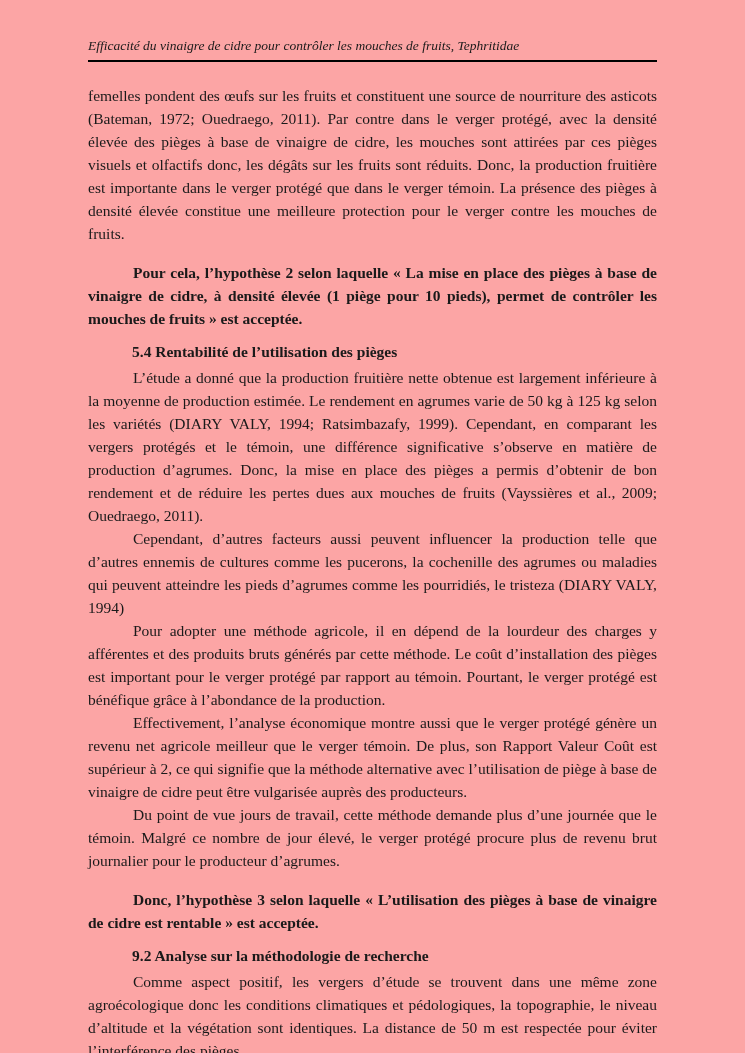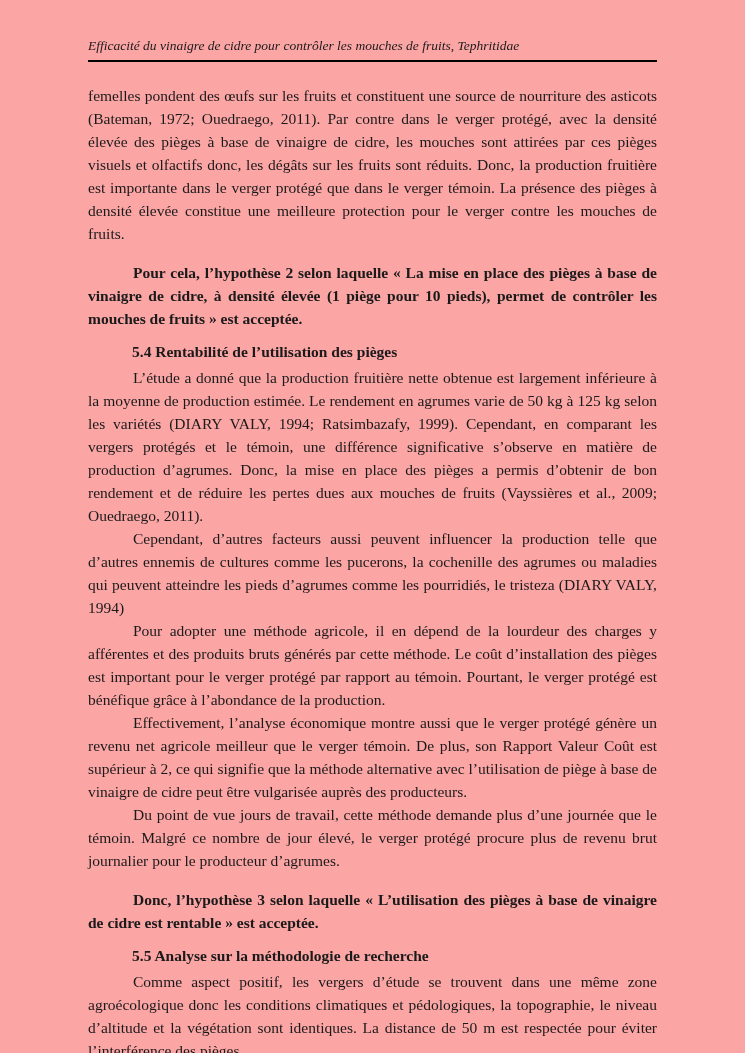--- a/index.html
+++ b/index.html
@@ -76,18 +76,18 @@
     <div id="doc-body">
         <p class="body"><span>femelles pondent des œufs sur les fruits et constituent une source de nourriture des asticots (Bateman, 1972; Ouedraego, 2011). Par contre dans le verger protégé, avec la densité élevée des pièges à base de vinaigre de cidre, les mouches sont attirées par ces pièges visuels et olfactifs donc, les dégâts sur les fruits sont réduits. Donc, la production fruitière est importante dans le verger protégé que dans le verger témoin. La présence des pièges à densité élevée constitue une meilleure protection pour le verger contre les mouches de fruits.</span></p>
         <p class="bold indent"><span>Pour cela, l’hypothèse 2 selon laquelle « La mise en place des pièges à base de vinaigre de cidre, à densité élevée (1 piège pour 10 pieds), permet de contrôler les mouches de fruits » est acceptée.</span></p>
         <h2 class="heading"><span>5.4 Rentabilité de l’utilisation des pièges</span></h2>
         <p class="body indent"><span>L’étude a donné que la production fruitière nette obtenue est largement inférieure à la moyenne de production estimée. Le rendement en agrumes varie de 50 kg à 125 kg selon les variétés (DIARY VALY, 1994; Ratsimbazafy, 1999). Cependant, en comparant les vergers protégés et le témoin, une différence significative s’observe en matière de production d’agrumes. Donc, la mise en place des pièges a permis d’obtenir de bon rendement et de réduire les pertes dues aux mouches de fruits (Vayssières </span><span class="it">et al.</span><span>, 2009; Ouedraego, 2011).</span></p>
         <p class="body indent"><span>Cependant, d’autres facteurs aussi peuvent influencer la production telle que d’autres ennemis de cultures comme les pucerons, la cochenille des agrumes ou maladies qui peuvent atteindre les pieds d’agrumes comme les pourridiés, le tristeza (DIARY VALY, 1994)</span></p>
         <p class="body indent"><span>Pour adopter une méthode agricole, il en dépend de la lourdeur des charges y afférentes et des produits bruts générés par cette méthode. Le coût d’installation des pièges est important pour le verger protégé par rapport au témoin. Pourtant, le verger protégé est bénéfique grâce à l’abondance de la production.</span></p>
         <p class="body indent"><span>Effectivement, l’analyse économique montre aussi que le verger protégé génère un revenu net agricole meilleur que le verger témoin. De plus, son Rapport Valeur Coût est supérieur à 2, ce qui signifie que la méthode alternative avec l’utilisation de piège à base de vinaigre de cidre peut être vulgarisée auprès des producteurs.</span></p>
         <p class="body indent"><span>Du point de vue jours de travail, cette méthode demande plus d’une journée que le témoin. Malgré ce nombre de jour élevé, le verger protégé procure plus de revenu brut journalier pour le producteur d’agrumes.</span></p>
         <p class="bold indent"><span>Donc, l’hypothèse 3 selon laquelle « L’utilisation des pièges à base de vinaigre de cidre est rentable » est acceptée.</span></p>
-        <h2 class="heading"><span>5.5 Analyse sur la méthodologie de recherche</span></h2>
+        <h2 class="heading"><span>9.2 Analyse sur la méthodologie de recherche</span></h2>
         <p class="body indent"><span>Comme aspect positif, les vergers d’étude se trouvent dans une même zone agroécologique donc les conditions climatiques et pédologiques, la topographie, le niveau d’altitude et la végétation sont identiques. La distance de 50 m est respectée pour éviter l’interférence des pièges.</span></p>
       </div>
     <div class="page-number">[31]</div>
   </div>
 </div>
 
 </body></html>

